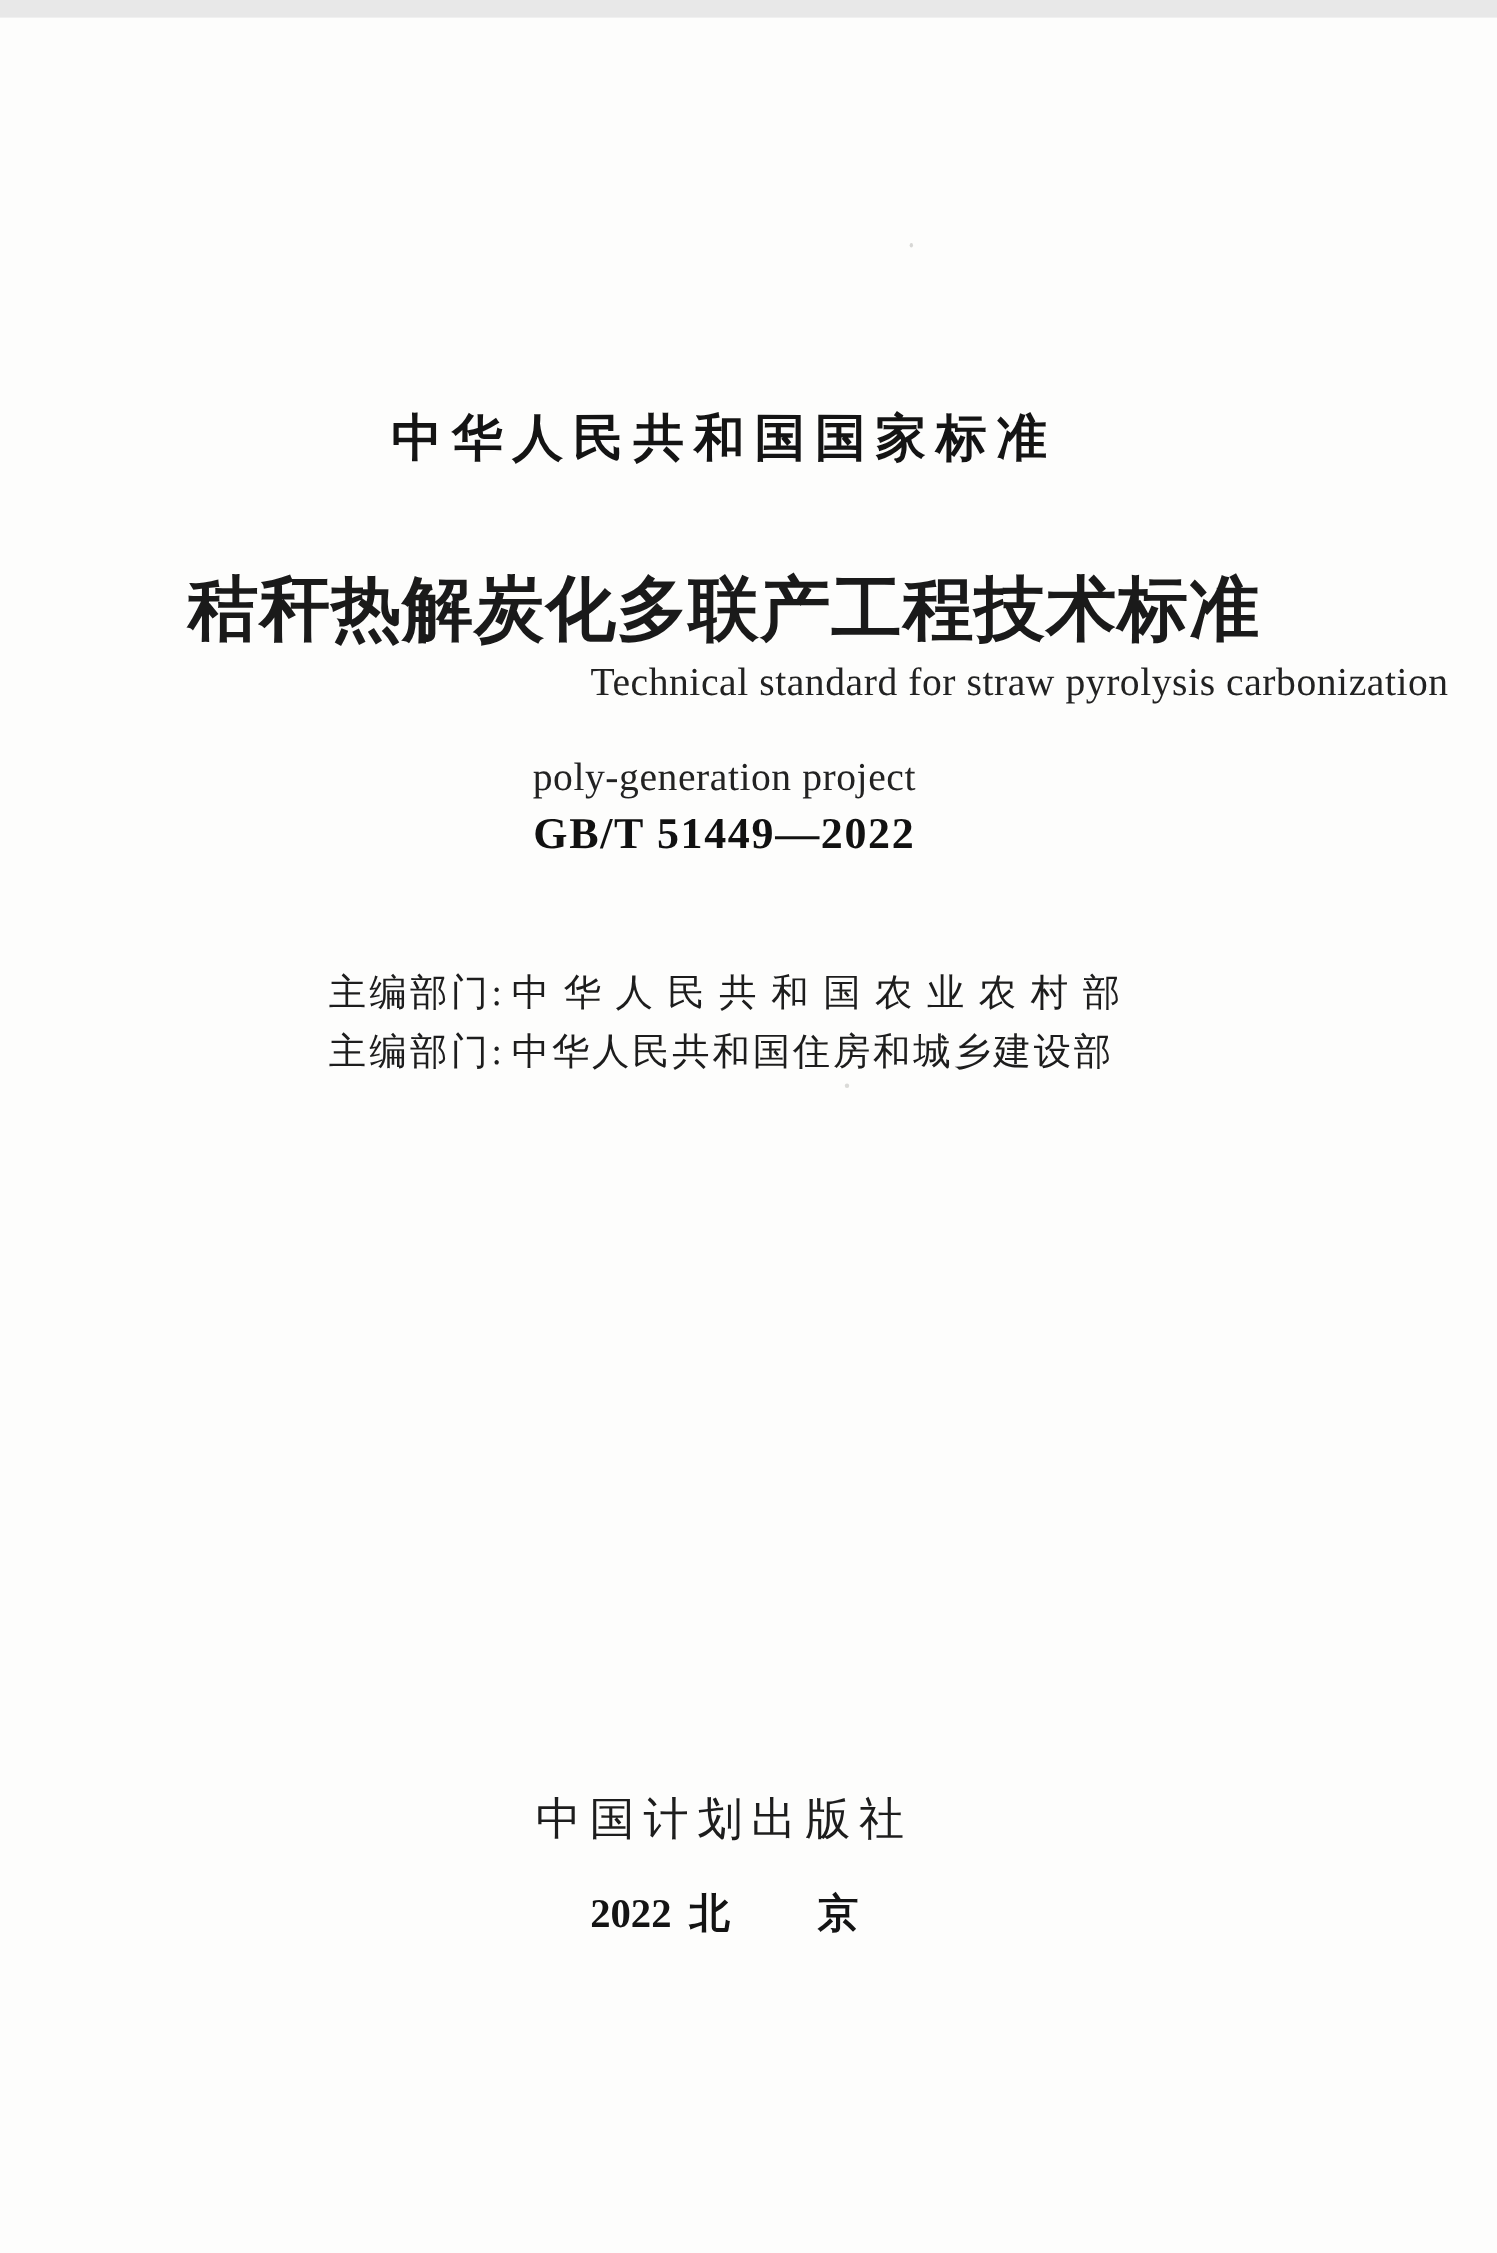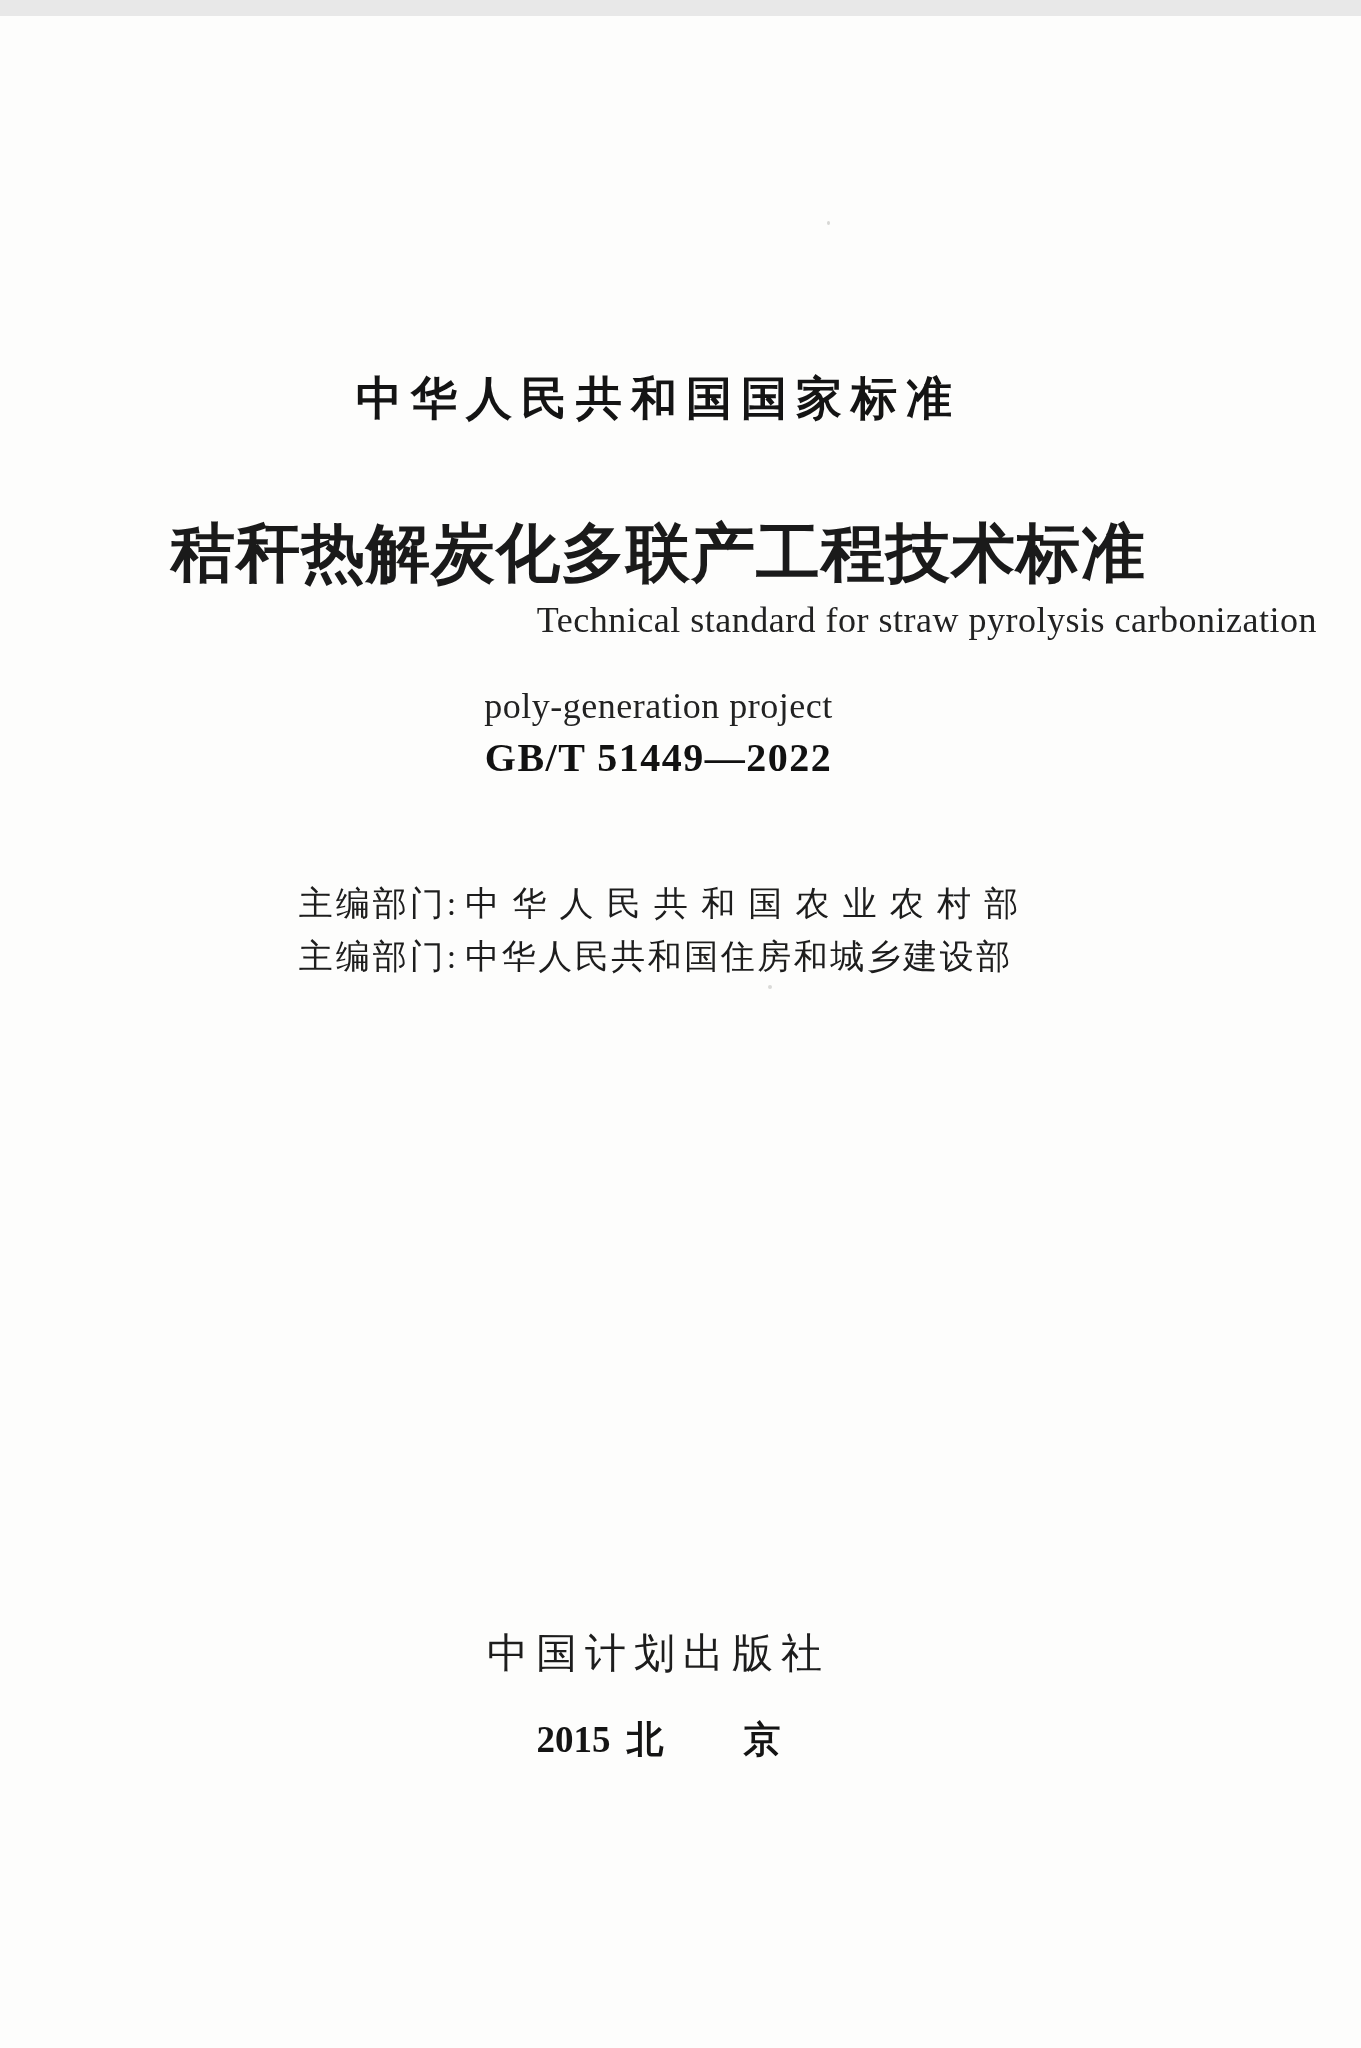--- a/index.html
+++ b/index.html
@@ -138,20 +138,20 @@
           <span class="info-label">主编部门:</span><span class="info-value tight">中华人民共和国住房和城乡建设部</span>
         </div>
 
 
       </div>
     </div>
 
     <div class="block publisher">中国计划出版社</div>
 
     <div class="block year-city">
-      <span>2015</span><span class="city-left">北</span><span class="city-right">京</span>
+      <span>2022</span><span class="city-left">北</span><span class="city-right">京</span>
     </div>
 
   </div>
 
   <div class="speck s1"></div>
   <div class="speck s2"></div>
 </div>
 
 </body></html>

